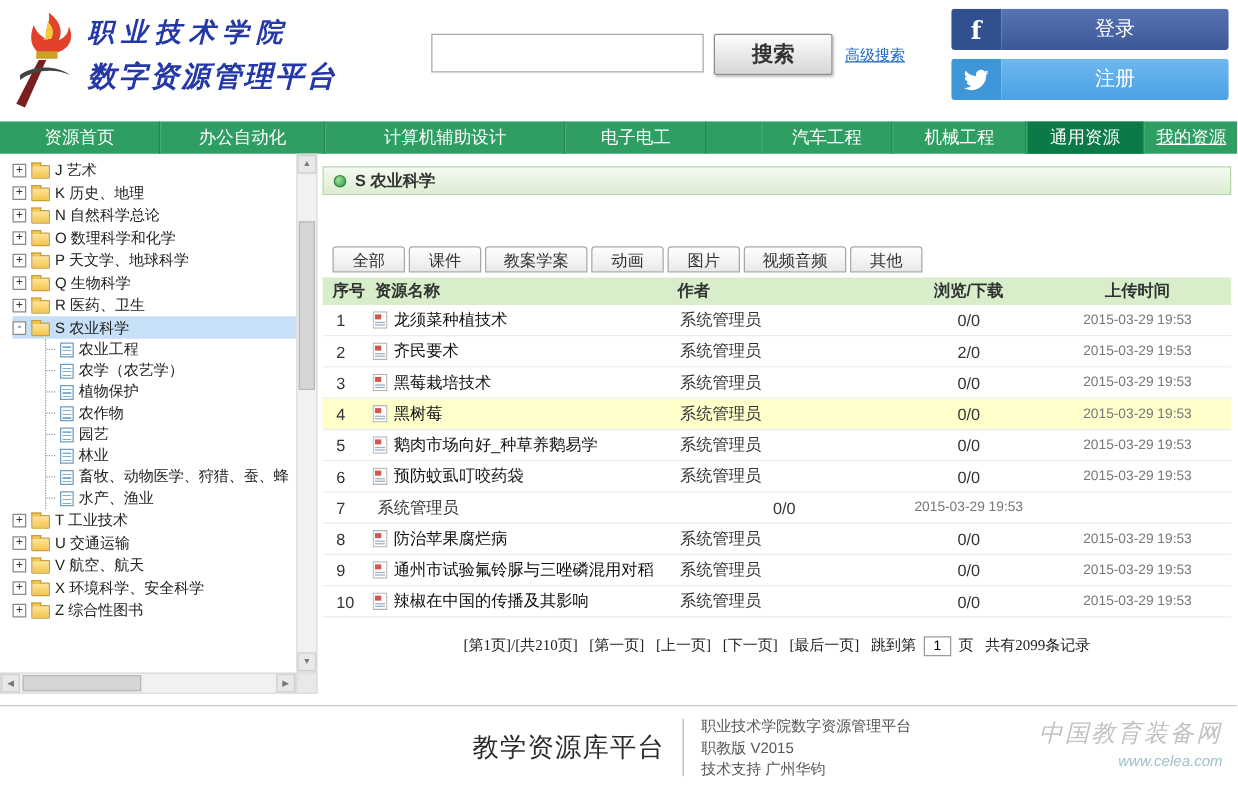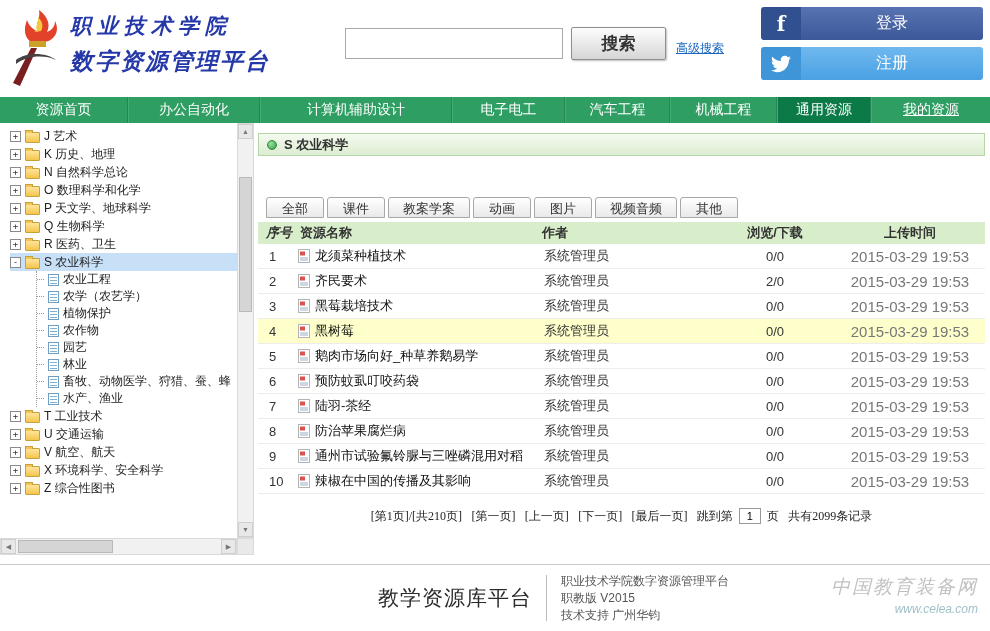--- a/index.html
+++ b/index.html
@@ -5,21 +5,21 @@
   * { margin:0; padding:0; box-sizing:border-box; }
   body { font-family:"Liberation Sans", sans-serif; background:#fff; }
   .page { width:990px; height:631px; position:relative; overflow:hidden; background:#fff; }
 
   
   .header { height:97px; position:relative; background:#fff; }
   .logo { position:absolute; left:6px; top:4px; display:flex; align-items:flex-start; }
   .logo-text { margin-left:6px; margin-top:8px; color:#2438a8; font-weight:bold; font-style:italic; font-family:Liberation Sans, sans-serif; }
   .logo-line1 { font-size:21px; letter-spacing:6px; }
   .logo-line2 { font-size:23px; letter-spacing:2px; margin-top:6px; }
-  .search-area { position:absolute; left:345px; top:27px; display:flex; align-items:center; }
+  .search-area { position:absolute; left:345px; top:27px; display:flex; align-items:flex-start; }
   .search-input { width:218px; height:31px; border:1px solid #a9a9a9; padding:0 6px; font-size:14px; }
   .search-btn { margin-left:8px; width:95px; height:33px; font-size:17px; font-weight:bold; color:#333;
     background:linear-gradient(#fdfdfd,#d6d6d6); border:1px solid #8e8e8e; border-radius:2px;
     box-shadow:1px 1px 2px rgba(0,0,0,.25); cursor:pointer; font-family:"Liberation Sans",sans-serif; }
   .advanced-link { margin-left:10px; margin-top:9px; font-size:12px; color:#1a66c0; text-decoration:underline; cursor:pointer; }
   .auth { position:absolute; right:7px; top:7px; width:222px; }
   .auth-btn { display:flex; height:33px; margin-bottom:7px; border-radius:3px; overflow:hidden; cursor:pointer; }
   .auth-icon { width:40px; display:flex; align-items:center; justify-content:center; color:#fff; flex:none; }
   .auth-label { flex:1; display:flex; align-items:center; justify-content:center; color:#fff; font-size:16px; }
   .login .auth-icon { background:#31508f; font-family:"DejaVu Serif",serif; font-weight:bold; font-size:20px; }
@@ -29,21 +29,21 @@
   .register .auth-label { background:linear-gradient(#6fb8ef,#4aa1e3); }
 
   
   .nav { display:flex; height:26px; background:#2f9e63; }
   .nav-item { display:flex; align-items:center; justify-content:center; color:#fff; font-size:14px;
     border-right:1px solid #27854f; border-left:1px solid #43ad74; cursor:pointer; }
   .nav-item:first-child { border-left:none; }
   .nav-item:last-child { border-right:none; }
   .nav-item:nth-child(1){width:128px;} .nav-item:nth-child(2){width:132px;}
   .nav-item:nth-child(3){width:192px;} .nav-item:nth-child(4){width:113px;}
-  .nav-item:nth-child(5){width:105px;} .nav-item:nth-child(6){width:107px;}
+  .nav-item:nth-child(5){width:105px;margin-left:44px;} .nav-item:nth-child(6){width:107px;}
   .nav-item:nth-child(7){width:94px;} .nav-item:nth-child(8){flex:1;text-decoration:underline;}
   .nav-item.active { background:#0c7a47; }
 
   
   .content { display:flex; height:441px; }
 
   
   .sidebar { width:254px; position:relative; font-size:12px; color:#222; flex:none; }
   .tree { position:absolute; top:2px; left:0; right:17px; bottom:26px; overflow:hidden; padding:2px 0 0 10px; }
   .tnode { display:flex; align-items:center; height:18px; gap:4px; cursor:pointer; white-space:nowrap; }
@@ -79,31 +79,31 @@
   .main { flex:1; margin:10px 5px 0 4px; }
   .section-header { height:23px; background:linear-gradient(#f4faf0,#dcedd1); border:1px solid #b5d5a9;
     display:flex; align-items:center; padding:0 8px; font-weight:bold; font-size:13px; color:#333; }
   .dot { width:10px; height:10px; border-radius:50%; background:radial-gradient(circle at 35% 35%, #9fe09f, #2e9b43);
     border:1px solid #2e8b3d; margin-right:7px; flex:none; }
   .tabs { display:flex; margin:41px 0 4px 8px; gap:3px;align-items:center; }
   .tab { min-width:58px; padding:0 14px; height:21px; line-height:21px; text-align:center; font-size:13px; color:#333;
     background:linear-gradient(#ffffff,#e9e9e9); border:1px solid #a8a8a8; border-radius:3px 3px 0 0; cursor:pointer; }
   .grid-head, .row { display:grid; grid-template-columns:40px 1fr 175px 120px 150px; align-items:center; }
   .grid-head { background:#d8eecb; height:22px; font-size:13px; font-weight:bold; color:#333; }
-  .grid-head .h-no { padding-left:8px;font-style:italic; }
+  .grid-head .h-no { padding-left:8px; }
   .grid-head .h-name { padding-left:2px; }
   .grid-head .h-center { text-align:center; }
   .row { height:25px; font-size:13px; border-bottom:1px solid #ededed; cursor:pointer; }
   .row.highlight { background:#ffffcc; }
   .cell-no { padding-left:11px; color:#333; }
   .cell-name { display:flex; align-items:center; gap:5px; overflow:hidden; }
   .cell-name a { color:#111; text-decoration:none; white-space:nowrap; }
   .cell-author { color:#333; padding-left:4px; }
   .cell-stats { text-align:center; color:#333; }
-  .cell-time { text-align:center; color:#777; font-size:15px; }
+  .cell-time { text-align:center; color:#777; font-size:11px; }
   .doc { flex:none; }
 
   .pagination { margin-top:14px; text-align:center; font-size:12px; color:#222; }
   .pagination span { margin:0 3px; cursor:pointer;font-family:Liberation Serif, serif; }
   .pagination .static { cursor:default; }
   .jump-input { width:22px; height:16px; border:1px solid #999; text-align:center; font-size:11px; margin:0 3px; }
   .total { margin-left:10px; }
 
   
   .footer { height:67px; border-top:1px solid #c9c9c9; display:flex; align-items:center; position:relative; }
@@ -395,29 +395,20 @@
               <rect x="2" y="10.5" width="8" height="1" fill="#9ab0c4"></rect>
             </svg>
             <a>预防蚊虱叮咬药袋</a>
           </span>
         <span class="cell-author">系统管理员</span>
         <span class="cell-stats">0/0</span>
         <span class="cell-time">2015-03-29 19:53</span>
       </div>
       <div class="row">
         <span class="cell-no">7</span>
-        <span class="cell-name">
-            <svg class="doc" width="12" height="14" viewBox="0 0 12 14">
-              <rect x="0.5" y="0.5" width="11" height="13" fill="#fff" stroke="#b3b3b3"></rect>
-              <rect x="2" y="2.5" width="5" height="4" fill="#d9534f"></rect>
-              <rect x="2" y="8.5" width="8" height="1" fill="#9ab0c4"></rect>
-              <rect x="2" y="10.5" width="8" height="1" fill="#9ab0c4"></rect>
-            </svg>
-            <a>陆羽-茶经</a>
-          </span>
         <span class="cell-author">系统管理员</span>
         <span class="cell-stats">0/0</span>
         <span class="cell-time">2015-03-29 19:53</span>
       </div>
       <div class="row">
         <span class="cell-no">8</span>
         <span class="cell-name">
             <svg class="doc" width="12" height="14" viewBox="0 0 12 14">
               <rect x="0.5" y="0.5" width="11" height="13" fill="#fff" stroke="#b3b3b3"></rect>
               <rect x="2" y="2.5" width="5" height="4" fill="#d9534f"></rect>

